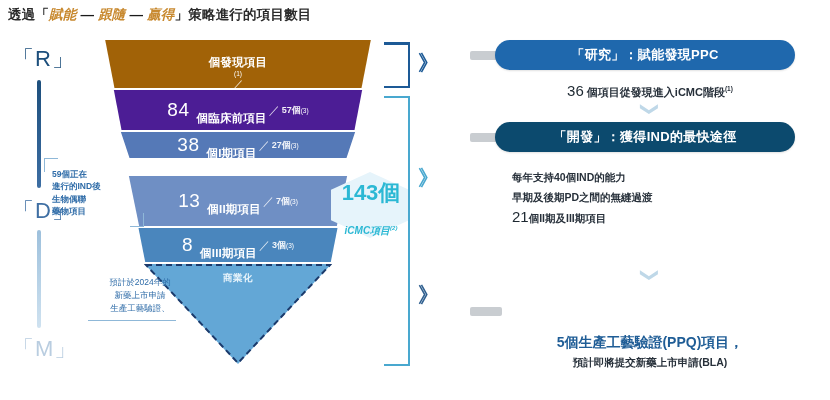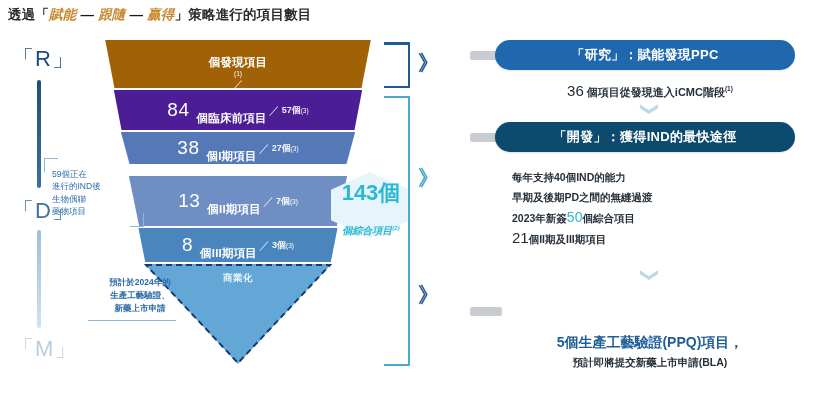--- a/index.html
+++ b/index.html
@@ -70,21 +70,21 @@
   }
   .frow .lbl { font-size: 11.5px; font-weight: bold; letter-spacing: .2px; margin-top: 16px; }
   .frow .sep { font-size: 11px; margin: 0 2px; opacity: .85; }
   .frow .alt { font-size: 9px; font-weight: bold; opacity: .92; }
   .frow sup { font-size: 6.5px; vertical-align: super; }
 
   .r1 { top: 0;   height: 48px; background: #a16207;
         clip-path: polygon(8.5% 0, 91.5% 0, 88.6% 100%, 11.4% 100%); flex-direction: column; }
   .r2 { top: 50px; height: 40px; background: #4c1d95;
         clip-path: polygon(11.2% 0, 88.8% 0, 86.4% 100%, 13.6% 100%); }
-  .r3 { top: 92px; height: 32px; background: #5579b7;
+  .r3 { top: 92px; height: 26px; background: #5579b7;
         clip-path: polygon(13.4% 0, 86.6% 0, 83.9% 100%, 16.1% 100%); }
   .r4 { top: 136px; height: 50px; background: #6f8fc4;
         clip-path: polygon(15.9% 0, 84.1% 0, 80.9% 100%, 19.1% 100%); }
   .r5 { top: 188px; height: 34px; background: #4a86bd;
         clip-path: polygon(18.9% 0, 81.1% 0, 79.0% 100%, 21.0% 100%); }
   .r6 { top: 224px; height: 100px; background: #63a7d6;
         clip-path: polygon(20.8% 0, 79.2% 0, 50% 100%); }
 
   .commercial-label {
     position: absolute;
@@ -110,42 +110,42 @@
 
   
   .callout59 {
     position: absolute;
     left: 52px;
     top: 168px;
     width: 86px;
     font-size: 8.5px;
     line-height: 1.45;
     color: #2f6ca8;
-    font-weight: normal;
+    font-weight: bold;
     text-align: left;
   }
   .callout59 .brk-l, .callout59 .brk-r {
     position: absolute;
     width: 13px; height: 13px;
     border-color: #8fb8d8;
     border-style: solid;
   }
   .callout59 .brk-l { left: -8px; top: -10px; border-width: 1px 0 0 1px; }
   .callout59 .brk-r { right: -6px; bottom: -10px; border-width: 0 1px 1px 0; }
 
   
   .callout2024 {
     position: absolute;
     left: 86px;
     top: 276px;
     width: 108px;
     font-size: 8.5px;
     line-height: 1.5;
     color: #2f6ca8;
-    font-weight: bold;
+    font-weight: normal;
     text-align: center;
   }
   .callout2024 .underline {
     position: absolute;
     left: 2px; bottom: -7px;
     width: 88px; height: 1.5px;
     background: #8fb8d8;
   }
 
   
@@ -348,29 +348,29 @@
   <span class="brk-l"></span>
   <span class="brk-r"></span>
   <div>59個正在</div>
   <div>進行的IND後</div>
   <div>生物偶聯</div>
   <div>藥物項目</div>
 </div>
 
 <div class="callout2024">
   <div>預計於2024年的</div>
+  <div>新藥上市申請</div>
   <div>生產工藝驗證、</div>
-  <div>新藥上市申請</div>
   <span class="underline"></span>
 </div>
 
 <div class="icmc">
   <span class="hex"></span>
   <div class="cnt">143個</div>
-  <div class="sub"><span>個綜合項目</span><sup>(2)</sup></div>
+  <div class="sub"><span>iCMC項目</span><sup>(2)</sup></div>
 </div>
 
 <div class="bracket" style="left:384px; top:42px; width:26px; height:46px; color:#1d5a96;">
   <span class="seg" style="left:0; top:0; width:26px; height:2.5px;"></span>
   <span class="seg" style="right:0; top:0; width:2.5px; height:46px;"></span>
   <span class="seg" style="left:0; bottom:0; width:26px; height:2.5px;"></span>
 </div>
 <div class="chev" style="left:418px; top:53px; color:#1d5a96;">》</div>
 
 <div class="bracket" style="left:384px; top:96px; width:26px; height:270px; color:#49a8cf;">
@@ -394,21 +394,20 @@
 
   <div class="vchev v1" style="display: block; transform: none;"><span style="display:inline-block;transform:rotate(90deg);">❯</span></div>
 
   <span class="stub left" style="top:133px;"></span>
 
   <div class="pill p2">「開發」：獲得IND的最快途徑</div>
 
   <div class="bullets">
     <div><span>每年支持40個IND的能力</span></div>
     <div><span>早期及後期PD之間的無縫過渡</span></div>
-    <div><span>2023年新簽</span><span class="hl">50</span><span>個綜合項目</span></div>
     <div><span class="hl2">21</span><span>個II期及III期項目</span></div>
   </div>
 
   <div class="vchev v2" style="display: block; transform: none;"><span style="display:inline-block;transform:rotate(90deg);">❯</span></div>
 
   <span class="stub left" style="top:307px;"></span>
 
 
   <div class="note note-3">5個生產工藝驗證(PPQ)項目，</div>
   <div class="note note-4">預計即將提交新藥上市申請(BLA)</div>

